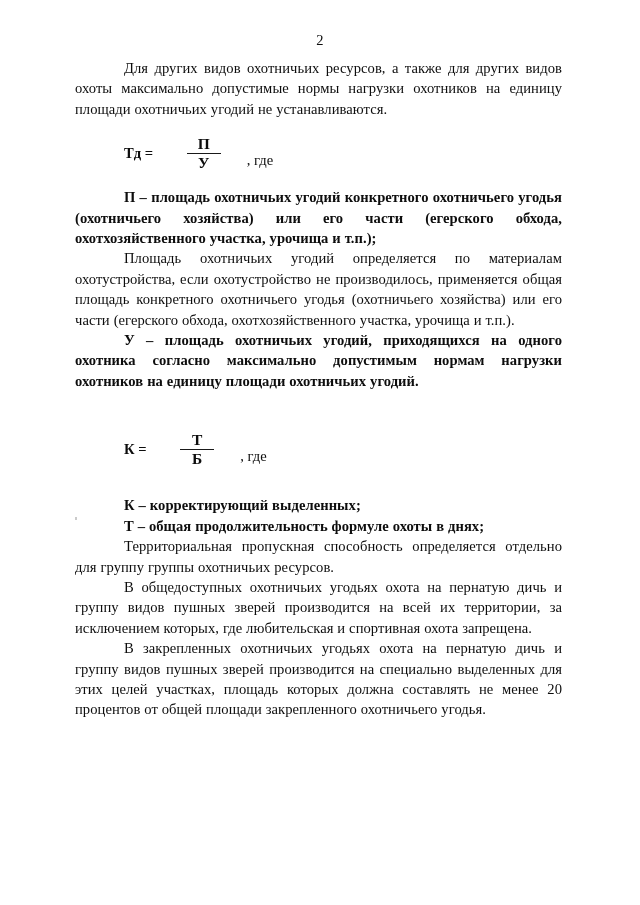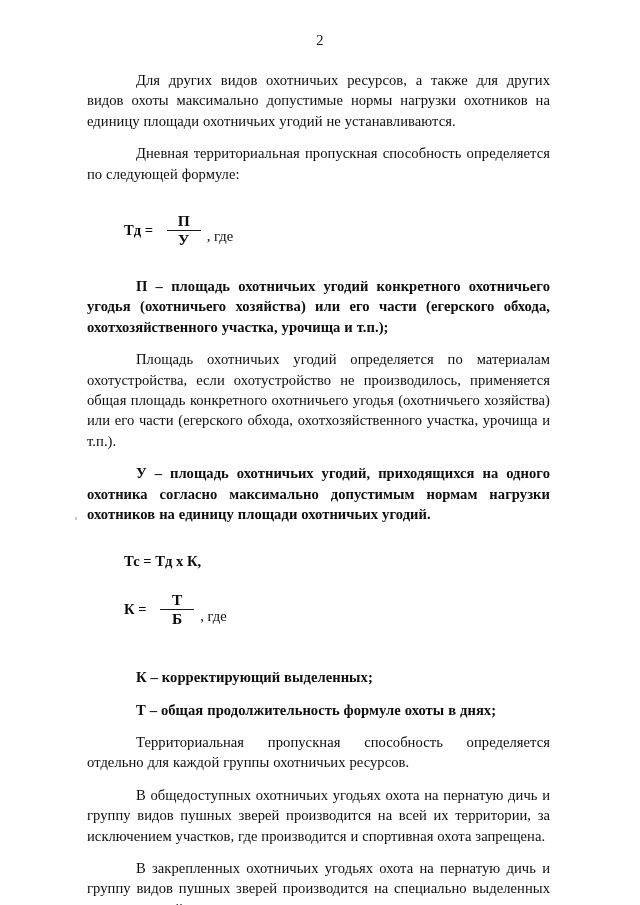--- a/index.html
+++ b/index.html
@@ -32,21 +32,21 @@
     line-height: 1;
     letter-spacing: 0.2px;
   }
   .content {
     position: absolute;
     top: 58px;
     left: 75px;
     width: 487px;
   }
   p.para {
-    margin: 12px;
+    margin: 0;
     font-size: 14.6px;
     line-height: 20.4px;
     text-align: justify;
     text-indent: 49px;
     letter-spacing: 0.05px;
     word-spacing: 0.2px;
     hyphens: none;
   }
   
   p.para.defline {
@@ -58,20 +58,21 @@
     position: relative;
     margin: 0;
     padding: 0;
   }
   .formula {
     display: flex;
     align-items: center;
     font-size: 14.6px;
     line-height: 1;
     padding-left: 49px;
+    gap: 20px;
   }
   .formula .lhs {
     font-weight: bold;
     white-space: pre;
   }
   .frac {
     display: inline-flex;
     flex-direction: column;
     align-items: center;
     margin: 0 6px 0 10px;
@@ -121,21 +122,20 @@
 <div class="page">
 
   <div class="page-number">2</div>
 
   <div class="speck"></div>
 
   <div class="content">
 
     <p class="para">Для других видов охотничьих ресурсов, а также для других видов охоты максимально допустимые нормы нагрузки охотников на единицу площади охотничьих угодий не устанавливаются.</p>
 
-    <p class="para">Дневная территориальная пропускная способность определяется по следующей формуле:</p>
 
     <div class="spacer-lg"></div>
 
     <div class="formula-block">
       <div class="formula">
         <span class="lhs">Тд = </span>
         <span class="frac">
           <span class="num">П</span>
           <span class="bar"></span>
           <span class="den">У</span>
@@ -148,25 +148,20 @@
 
     <p class="para defline">П – площадь охотничьих угодий конкретного охотничьего угодья (охотничьего хозяйства) или его части (егерского обхода, охотхозяйственного участка, урочища и т.п.);</p>
 
     <p class="para">Площадь охотничьих угодий определяется по материалам охотустройства, если охотустройство не производилось, применяется общая площадь конкретного охотничьего угодья (охотничьего хозяйства) или его части (егерского обхода, охотхозяйственного участка, урочища и т.п.).</p>
 
     <p class="para defline">У – площадь охотничьих угодий, приходящихся на одного охотника согласно максимально допустимым нормам нагрузки охотников на единицу площади охотничьих угодий.</p>
 
 
     <div class="spacer-lg"></div>
 
-    <div class="formula-block">
-      <div class="formula simple">
-        <span class="lhs">Тс = Тд х К,</span>
-      </div>
-    </div>
 
     <div class="spacer-lg"></div>
     <div class="spacer-sm"></div>
 
     <div class="formula-block">
       <div class="formula">
         <span class="lhs">К = </span>
         <span class="frac">
           <span class="num">Т</span>
           <span class="bar"></span>
@@ -178,20 +173,20 @@
 
     <div class="spacer-lg"></div>
     <div class="spacer-md"></div>
 
     <p class="para defline">К – корректирующий выделенных;</p>
 
     <p class="para defline">Т – общая продолжительность формуле охоты в днях;</p>
 
 
 
-    <p class="para">Территориальная пропускная способность определяется отдельно для каждой группы охотничьих ресурсов.</p>
+    <p class="para">Территориальная пропускная способность определяется отдельно для группу группы охотничьих ресурсов.</p>
 
-    <p class="para">В общедоступных охотничьих угодьях охота на пернатую дичь и группу видов пушных зверей производится на всей их территории, за исключением участков, где производится и спортивная охота запрещена.</p>
+    <p class="para">В общедоступных охотничьих угодьях охота на пернатую дичь и группу видов пушных зверей производится на всей их территории, за исключением которых, где любительская и спортивная охота запрещена.</p>
 
     <p class="para">В закрепленных охотничьих угодьях охота на пернатую дичь и группу видов пушных зверей производится на специально выделенных для этих целей участках, площадь которых должна составлять не менее 20 процентов от общей площади закрепленного охотничьего угодья.</p>
 
   </div>
 </div>
 
 </body></html>

